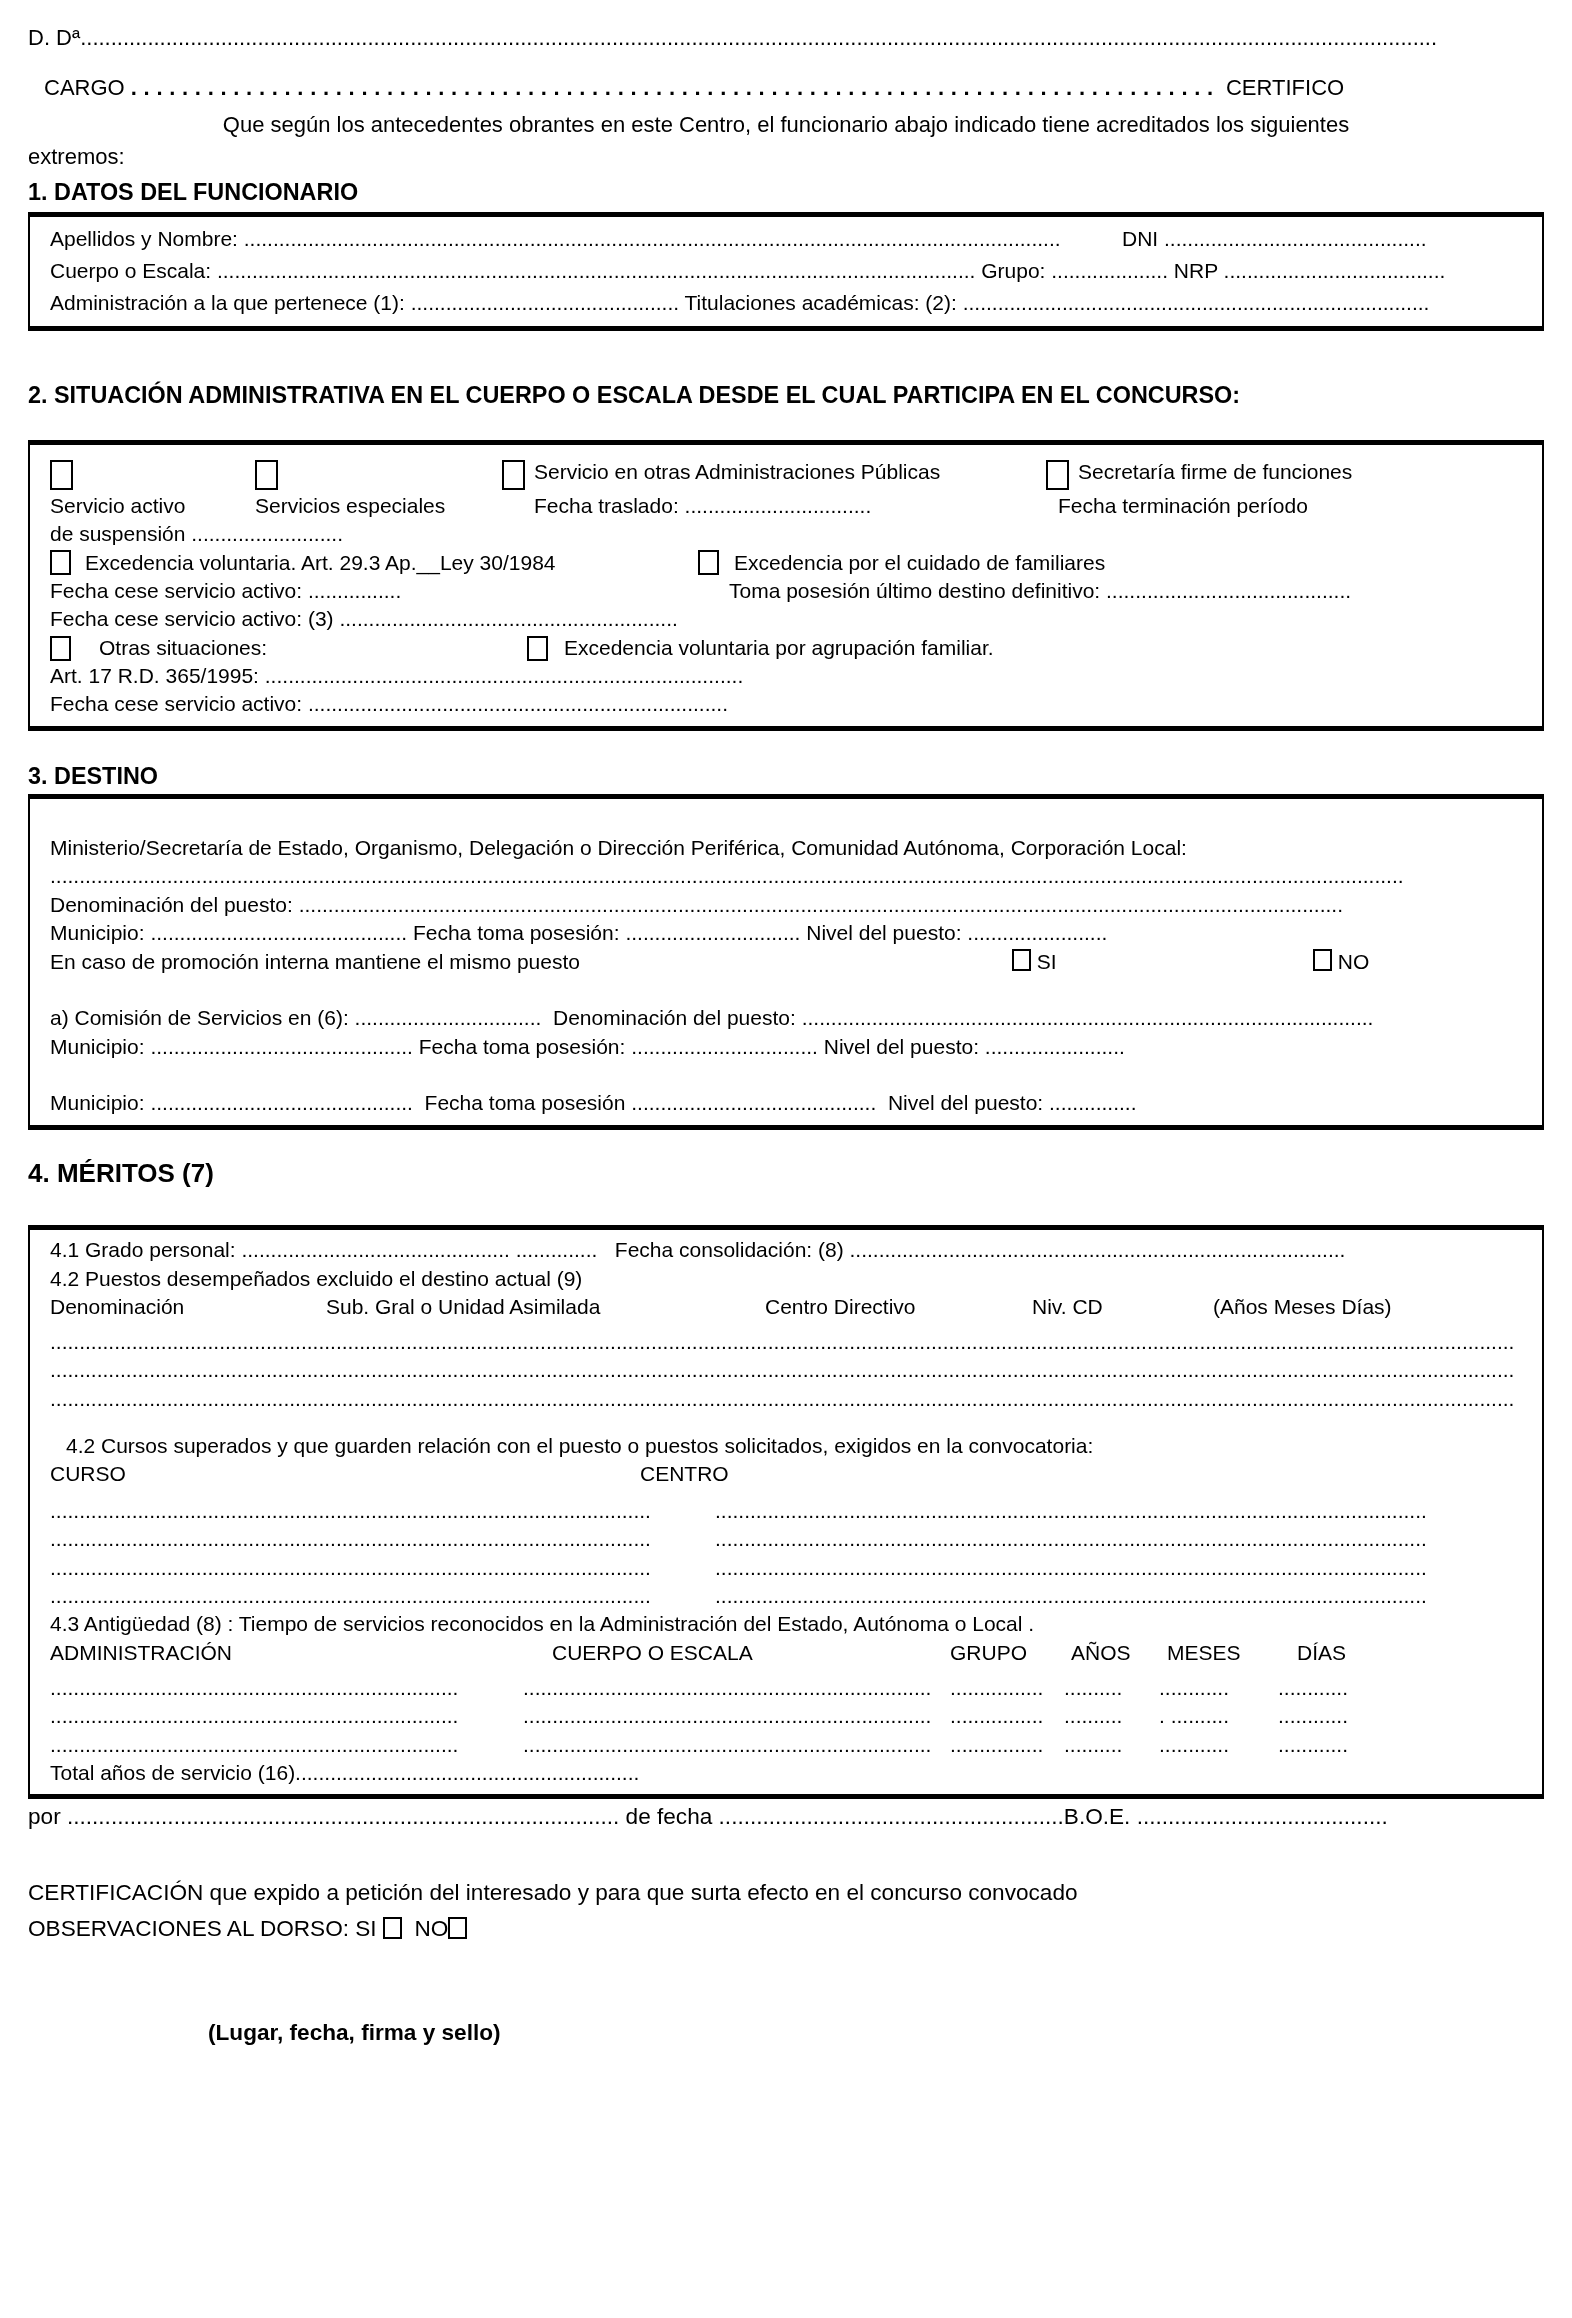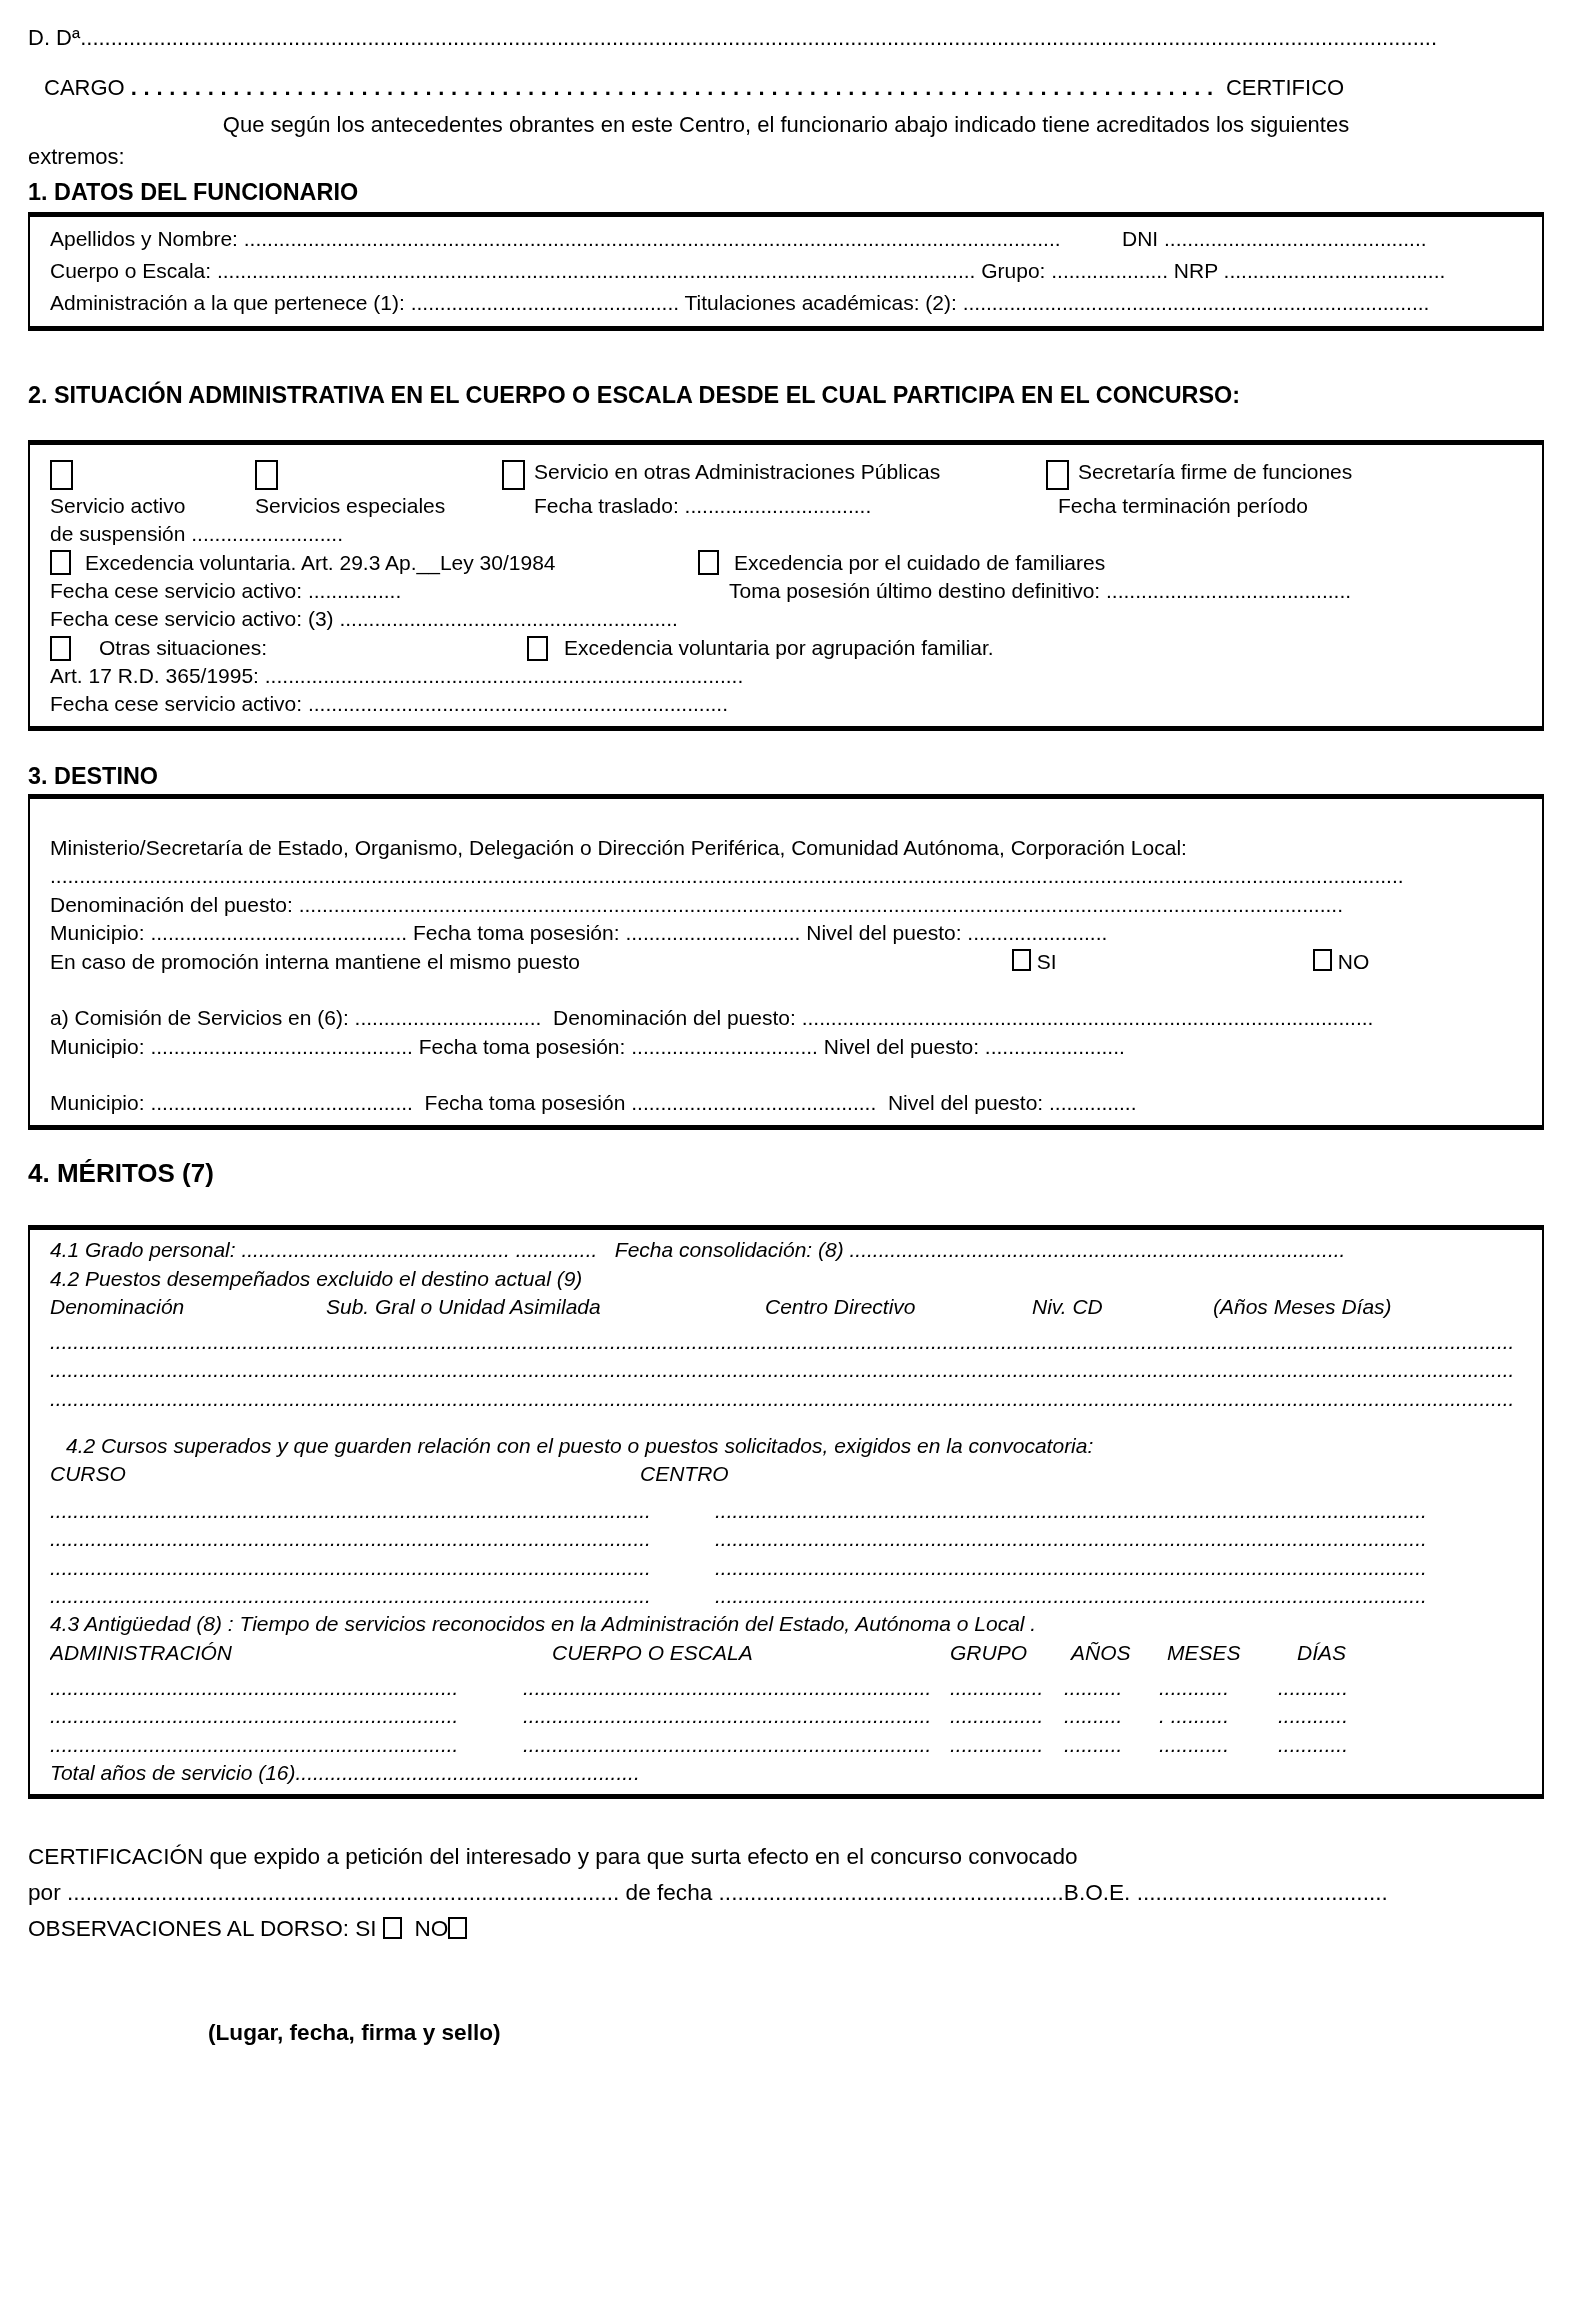--- a/index.html
+++ b/index.html
@@ -23,21 +23,21 @@
   .cb {
     display:inline-block; box-sizing:border-box; width:21px; height:25px;
     border:2.5px solid #000; background:#fff; vertical-align:-4.2px;
   }
   .cb.tall { width:22.6px; height:30px; vertical-align:-6.7px; }
   .cb.small { width:19px; height:22px; vertical-align:-2.5px; }
   .dots-wide { letter-spacing:6.7px; font-weight:bold; }
   .closing { font-size:22.6px; line-height:36px; white-space:pre-wrap; overflow:hidden; }
   .mt4{margin-top:3.3px;} .mt6{margin-top:5px;} .mt8{margin-top:6.7px;} .mt10{margin-top:8.4px;}
   .mt16{margin-top:5px;text-align:center;} .mt22{margin-top:18.4px;margin-left:16px;} .mt36{margin-top:30px;} .mt40{margin-top:28px;}
-  .mt44{margin-top:37px;font-style:italic;} .mt48{margin-top:40px;} .mt52{margin-top:68px;font-weight:bold;} .mt58{margin-top:49px;}
+  .mt44{margin-top:37px;} .mt48{margin-top:40px;} .mt52{margin-top:68px;font-weight:bold;} .mt58{margin-top:49px;}
 </style>
 </head>
 <body>
 
 <div class="page">
 
   <div class="line intro-line"><span>D. Dª</span><span>..............................................................................................................................................................................................................................</span></div>
 
   <div class="line intro-line mt22"><span>CARGO</span> <span class="dots-wide">.....................................................................................</span> <span>CERTIFICO</span></div>
 
@@ -193,20 +193,20 @@
       <span class="abs" style="left:0">......................................................................</span>
       <span class="abs" style="left:473px">......................................................................</span>
       <span class="abs" style="left:900px">................</span>
       <span class="abs" style="left:1014px">..........</span>
       <span class="abs" style="left:1109px">............</span>
       <span class="abs" style="left:1228px">............</span>
     </div>
     <div class="row">Total años de servicio (16)...........................................................</div>
   </div>
 
+  <div class="closing"><span>por </span><span>........................................................................................</span><span> de fecha </span><span>.......................................................</span><span>B.O.E. </span><span>........................................</span></div>
   <div class="closing mt48">CERTIFICACIÓN que expido a petición del interesado y para que surta efecto en el concurso convocado</div>
-  <div class="closing"><span>por </span><span>........................................................................................</span><span> de fecha </span><span>.......................................................</span><span>B.O.E. </span><span>........................................</span></div>
   <div class="closing"><span>OBSERVACIONES AL DORSO: SI </span><span class="cb small"></span><span>  NO</span><span class="cb small"></span></div>
 
   <div class="closing mt52" style="margin-left:180px">(Lugar, fecha, firma y sello)</div>
 
 </div>
 
 
 </body></html>

